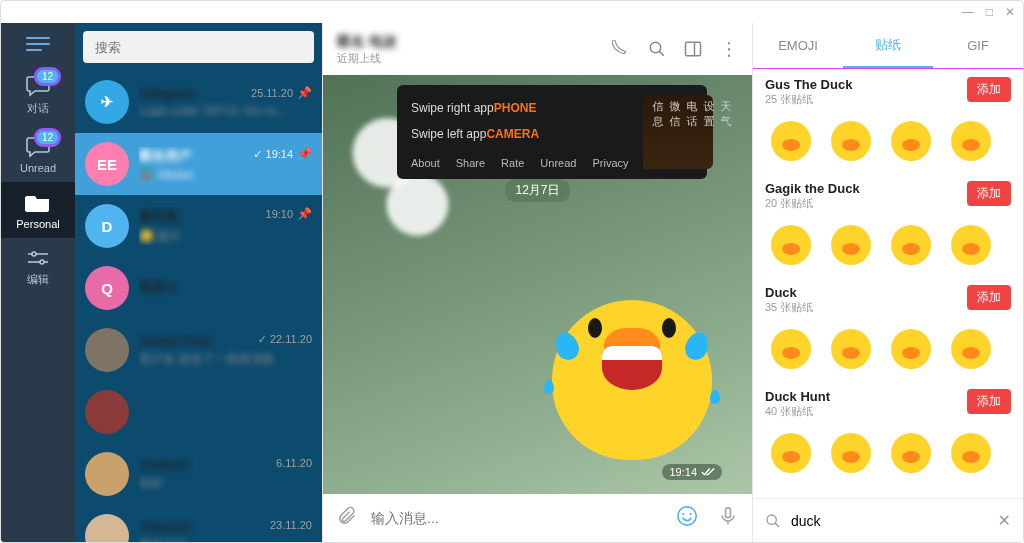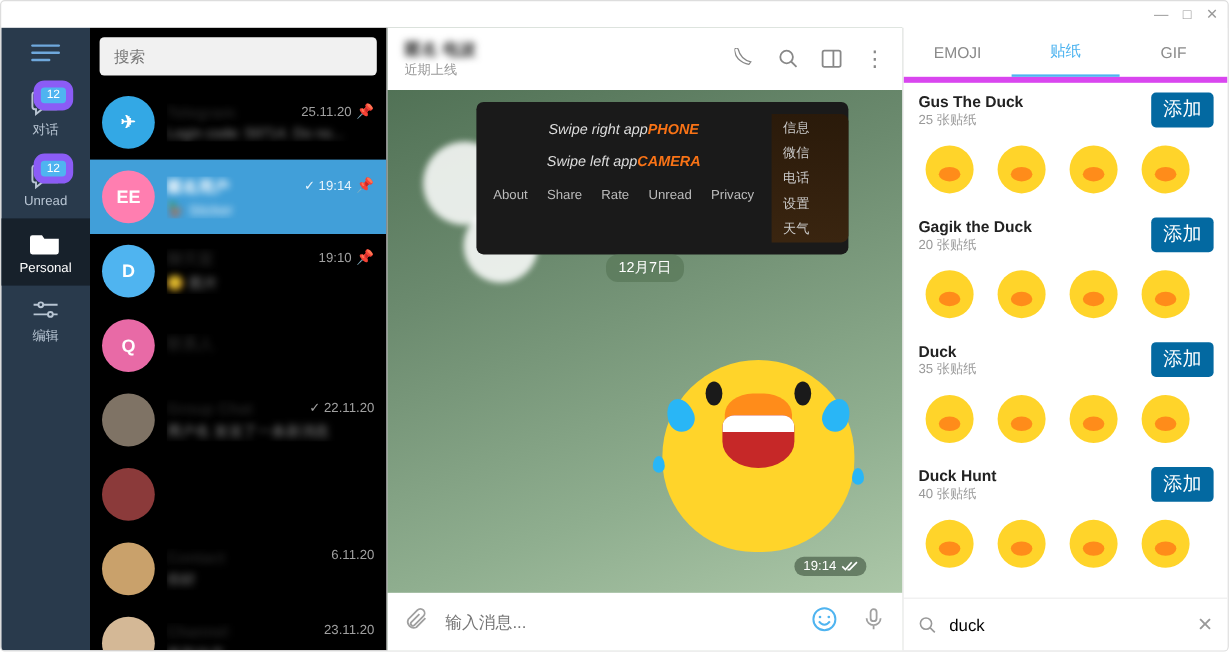--- a/index.html
+++ b/index.html
@@ -12,24 +12,24 @@
 
 
 .navbar { width: 74px; background: #293a4c; color: #b8c5d3; display: flex; flex-direction: column; align-items: center; padding-top: 10px; font-size: 11px; }
 .navbar .hamburger { width: 24px; height: 2px; background: #6fa8dc; border-radius: 2px; position: relative; margin: 10px 0 18px; }
 .navbar .hamburger::before, .navbar .hamburger::after { content: ""; position: absolute; left: 0; width: 24px; height: 2px; background: #6fa8dc; border-radius: 2px; }
 .navbar .hamburger::before { top: -6px; }
 .navbar .hamburger::after { top: 6px; width: 16px; }
 .nav-item { width: 100%; text-align: center; padding: 10px 0 8px; position: relative; cursor: pointer; }
 .nav-item.active { background: #17212b; }
 .nav-icon { display: block; margin: 0 auto 4px; }
-.badge { position: absolute; top: 4px; right: 14px; background: #4fb4f0; color: #fff; border-radius: 9px; font-size: 10px; padding: 1px 5px; border: 6px solid #8b5cf6; }
-
-
-.chatlist { width: 248px; border-right: 1px solid #e6e6e6; display: flex; flex-direction: column; background: #000000; }
+.badge { position: absolute; top: 4px; right: 14px; background: #4fb4f0; color: #fff; border-radius: 9px; font-size: 10px; padding: 1px 5px; border: 3px solid #8b5cf6; }
+
+
+.chatlist { width: 248px; border-right: 1px solid #e6e6e6; display: flex; flex-direction: column; background: #0c4a6e; }
 .search { padding: 8px; }
 .search input { width: 100%; height: 32px; border: none; background: #f1f1f1; border-radius: 4px; padding: 0 12px; font-size: 13px; color: #666; }
 .chats { flex: 1; overflow: hidden; }
 .chat-row { display: flex; align-items: center; height: 62px; padding: 0 10px; gap: 10px; cursor: pointer; }
 .chat-row.selected { background: #419fd9; color: #fff; }
 .avatar { width: 44px; height: 44px; border-radius: 50%; flex-shrink: 0; display: flex; align-items: center; justify-content: center; font-weight: 600; color: #fff; font-size: 15px; }
 .chat-body { flex: 1; overflow: hidden; }
 .chat-top { display: flex; justify-content: space-between; font-size: 13px; }
 .chat-name { font-weight: 600; color: #222; filter: blur(3px); }
 .chat-row.selected .chat-name { color: #fff; }
@@ -45,24 +45,24 @@
 .convo-header { height: 52px; background: #fff; display: flex; align-items: center; padding: 0 14px; position: relative; z-index: 2; }
 .convo-title { flex: 1; }
 .convo-title .name { font-size: 14px; font-weight: 600; color: #333; filter: blur(3px); }
 .convo-title .status { font-size: 11px; color: #999; }
 .convo-icons { display: flex; gap: 18px; color: #888; }
 .convo-icons svg, .convo-icons span { cursor: pointer; }
 
 .messages { flex: 1; position: relative; z-index: 2; padding: 10px 14px; overflow: hidden; }
 .attachment-card { background: #1a1a1a; border-radius: 6px; width: 310px; margin-left: 60px; color: #ddd; font-size: 12px; padding: 10px 0; display: flex; }
 .attachment-card .col { flex: 1; padding: 0 14px; }
-.attachment-card .row { display: flex; justify-content: center; padding: 6px 0; font-style: italic; }
+.attachment-card .row { display: flex; justify-content: flex-start; padding: 6px 0; }
 .attachment-card .val { color: #f97316; font-weight: 600; }
 .attachment-card .links { display: flex; gap: 16px; padding: 10px 0 0; font-size: 11px; color: #bbb; }
-.attachment-card .side { width: 70px; font-size: 11px; color: #ccc; display: flex; flex-direction: column; gap: 6px; padding: 4px 10px; background: linear-gradient(180deg, #2a1a0a, #3a2510); border-radius: 0 6px 6px 0; }
+.attachment-card .side { width: 70px; font-size: 11px; color: #ccc; display: flex; flex-direction: row; gap: 6px; padding: 4px 10px; background: linear-gradient(180deg, #2a1a0a, #3a2510); border-radius: 0 6px 6px 0; }
 
 .date-chip { margin: 0 auto; background: rgba(90,120,90,0.75); color: #fff; font-size: 12px; padding: 3px 10px; border-radius: 10px; width: fit-content; }
 
 .sticker-msg { position: absolute; bottom: 14px; right: 30px; text-align: right; }
 .big-sticker { width: 180px; height: 180px; position: relative; }
 .big-sticker .body { position: absolute; inset: 20px 10px 0 10px; background: #ffd42a; border-radius: 50% 50% 48% 48%; }
 .big-sticker .beak { position: absolute; top: 48px; left: 50%; transform: translateX(-50%); width: 56px; height: 42px; background: #ff8c1a; border-radius: 50% 50% 60% 60%; }
 .big-sticker .mouth { position: absolute; top: 66px; left: 50%; transform: translateX(-50%); width: 60px; height: 44px; background: #c62828; border-radius: 10px 10px 50% 50%; overflow: hidden; }
 .big-sticker .mouth::after { content: ""; position: absolute; top: 0; left: 0; right: 0; height: 14px; background: #fff; }
 .big-sticker .eye { position: absolute; top: 38px; width: 14px; height: 20px; background: #1a1a1a; border-radius: 50%; }
@@ -74,29 +74,29 @@
 .big-sticker .drop.l { top: 100px; left: 2px; } .big-sticker .drop.r { top: 110px; right: 2px; }
 .msg-meta { background: rgba(60,80,60,0.6); color: #fff; font-size: 11px; padding: 2px 7px; border-radius: 10px; display: inline-flex; align-items: center; gap: 4px; margin-top: 4px; }
 
 .composer { height: 48px; background: #fff; display: flex; align-items: center; padding: 0 8px; gap: 8px; position: relative; z-index: 2; }
 .composer input { flex: 1; border: none; font-size: 14px; outline: none; }
 .composer .icn { color: #a0a0a0; cursor: pointer; padding: 6px; }
 .composer .icn.smile { color: #4fb4f0; }
 
 
 .panel { width: 270px; display: flex; flex-direction: column; background: #fff; }
-.panel-tabs { display: flex; height: 46px; border-bottom: 5px solid #d946ef; }
+.panel-tabs { display: flex; height: 46px; border-bottom: 1px solid #d946ef; }
 .panel-tab { flex: 1; display: flex; align-items: center; justify-content: center; font-size: 13px; color: #8a8a8a; cursor: pointer; font-weight: 500; }
 .panel-tab.active { color: #4fb4f0; border-bottom: 2px solid #4fb4f0; }
 .packs { flex: 1; overflow-y: auto; padding: 8px 12px; }
 .pack { margin-bottom: 14px; }
 .pack-head { display: flex; justify-content: space-between; align-items: flex-start; }
 .pack-title { font-size: 13px; font-weight: 700; color: #222; }
 .pack-sub { font-size: 11px; color: #999; }
-.add-btn { background: #0369a1; color: #fff; border: none; border-radius: 4px; font-size: 16px; padding: 4px 10px; cursor: pointer; }
+.add-btn { background: #ef4444; color: #fff; border: none; border-radius: 4px; font-size: 12px; padding: 4px 10px; cursor: pointer; }
 .thumbs { display: flex; gap: 8px; margin-top: 8px; }
 .thumb { width: 52px; height: 52px; position: relative; }
 .thumb .tb { position: absolute; inset: 6px; background: #ffd42a; border-radius: 50%; }
 .thumb .tbk { position: absolute; top: 24px; left: 50%; transform: translateX(-50%); width: 18px; height: 12px; background: #ff8c1a; border-radius: 50%; }
 .panel-search { height: 44px; border-top: 1px solid #eee; display: flex; align-items: center; padding: 0 12px; gap: 10px; color: #999; }
 .panel-search input { flex: 1; border: none; outline: none; font-size: 14px; }
 </style>
 </head>
 <body>
 

